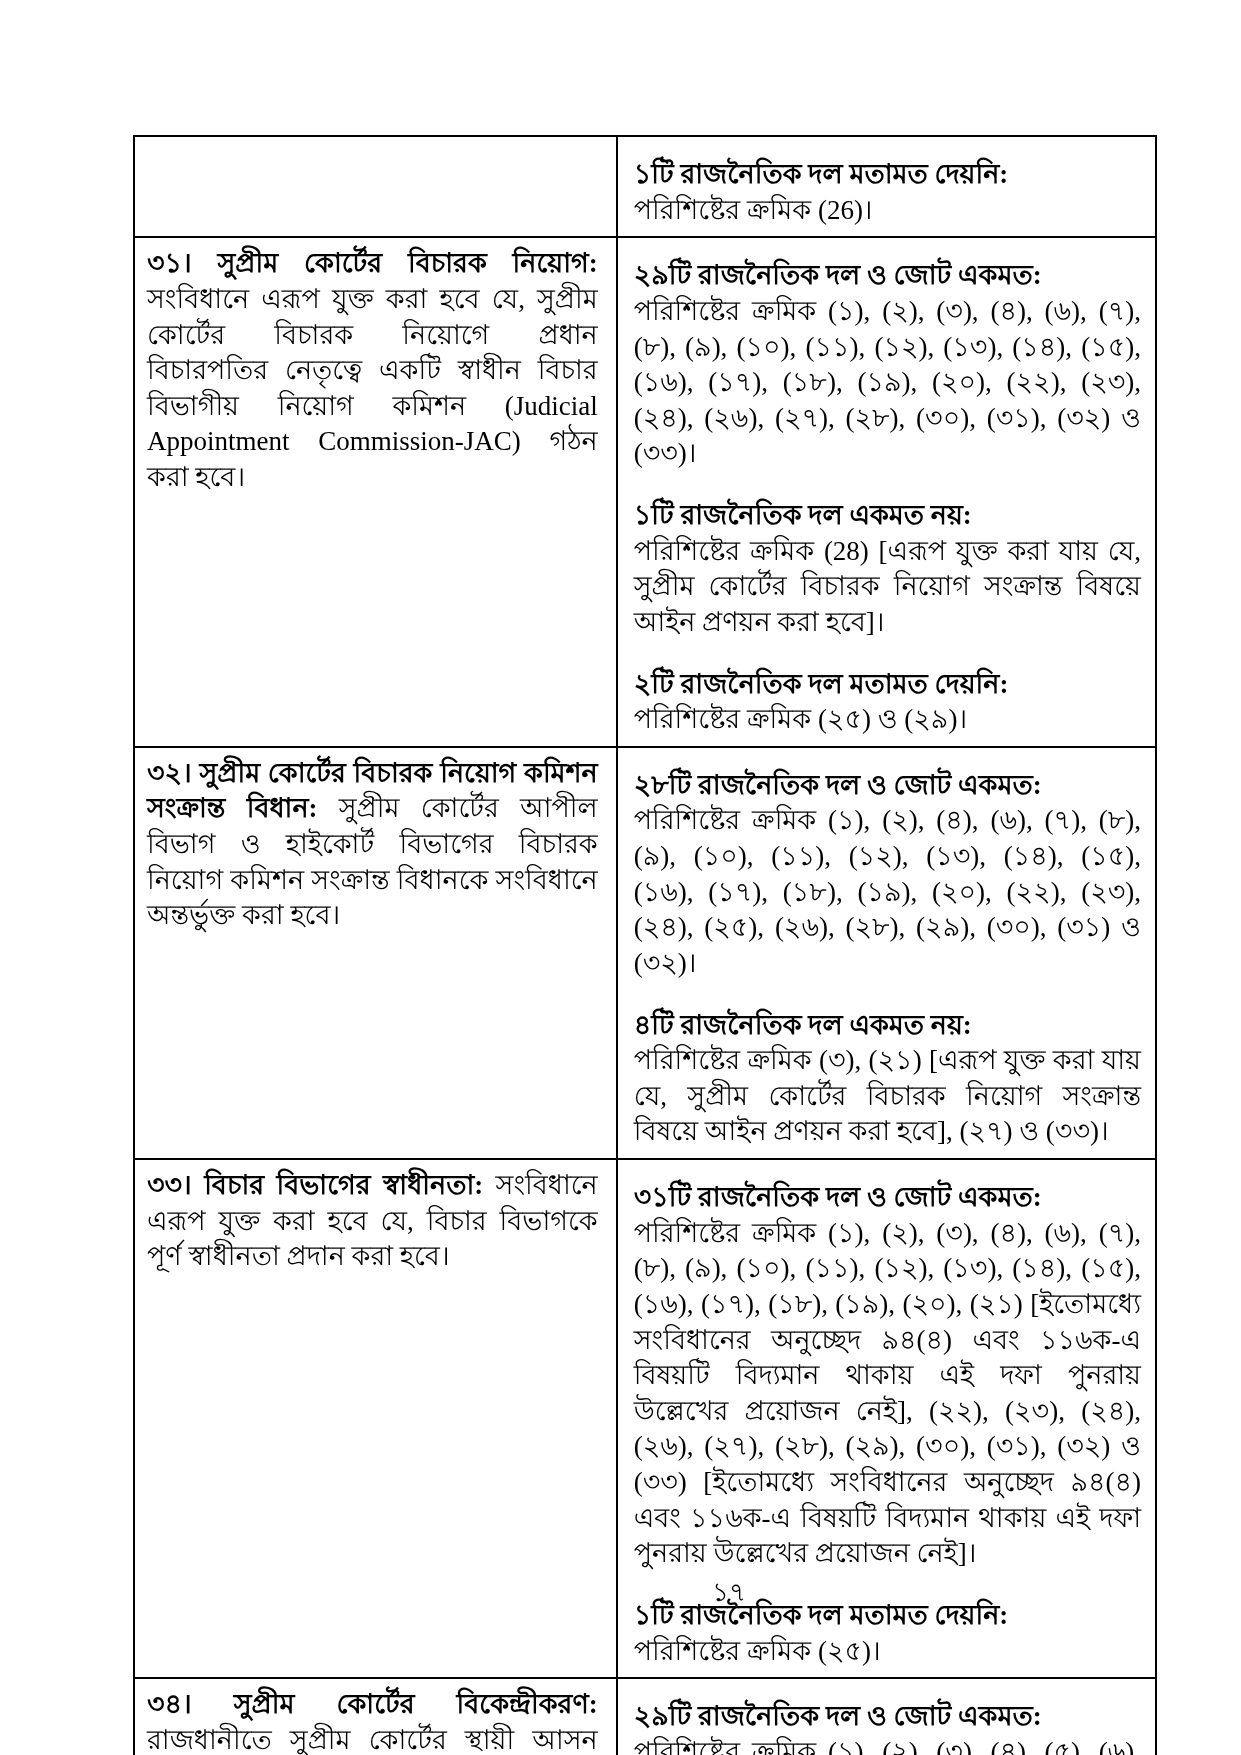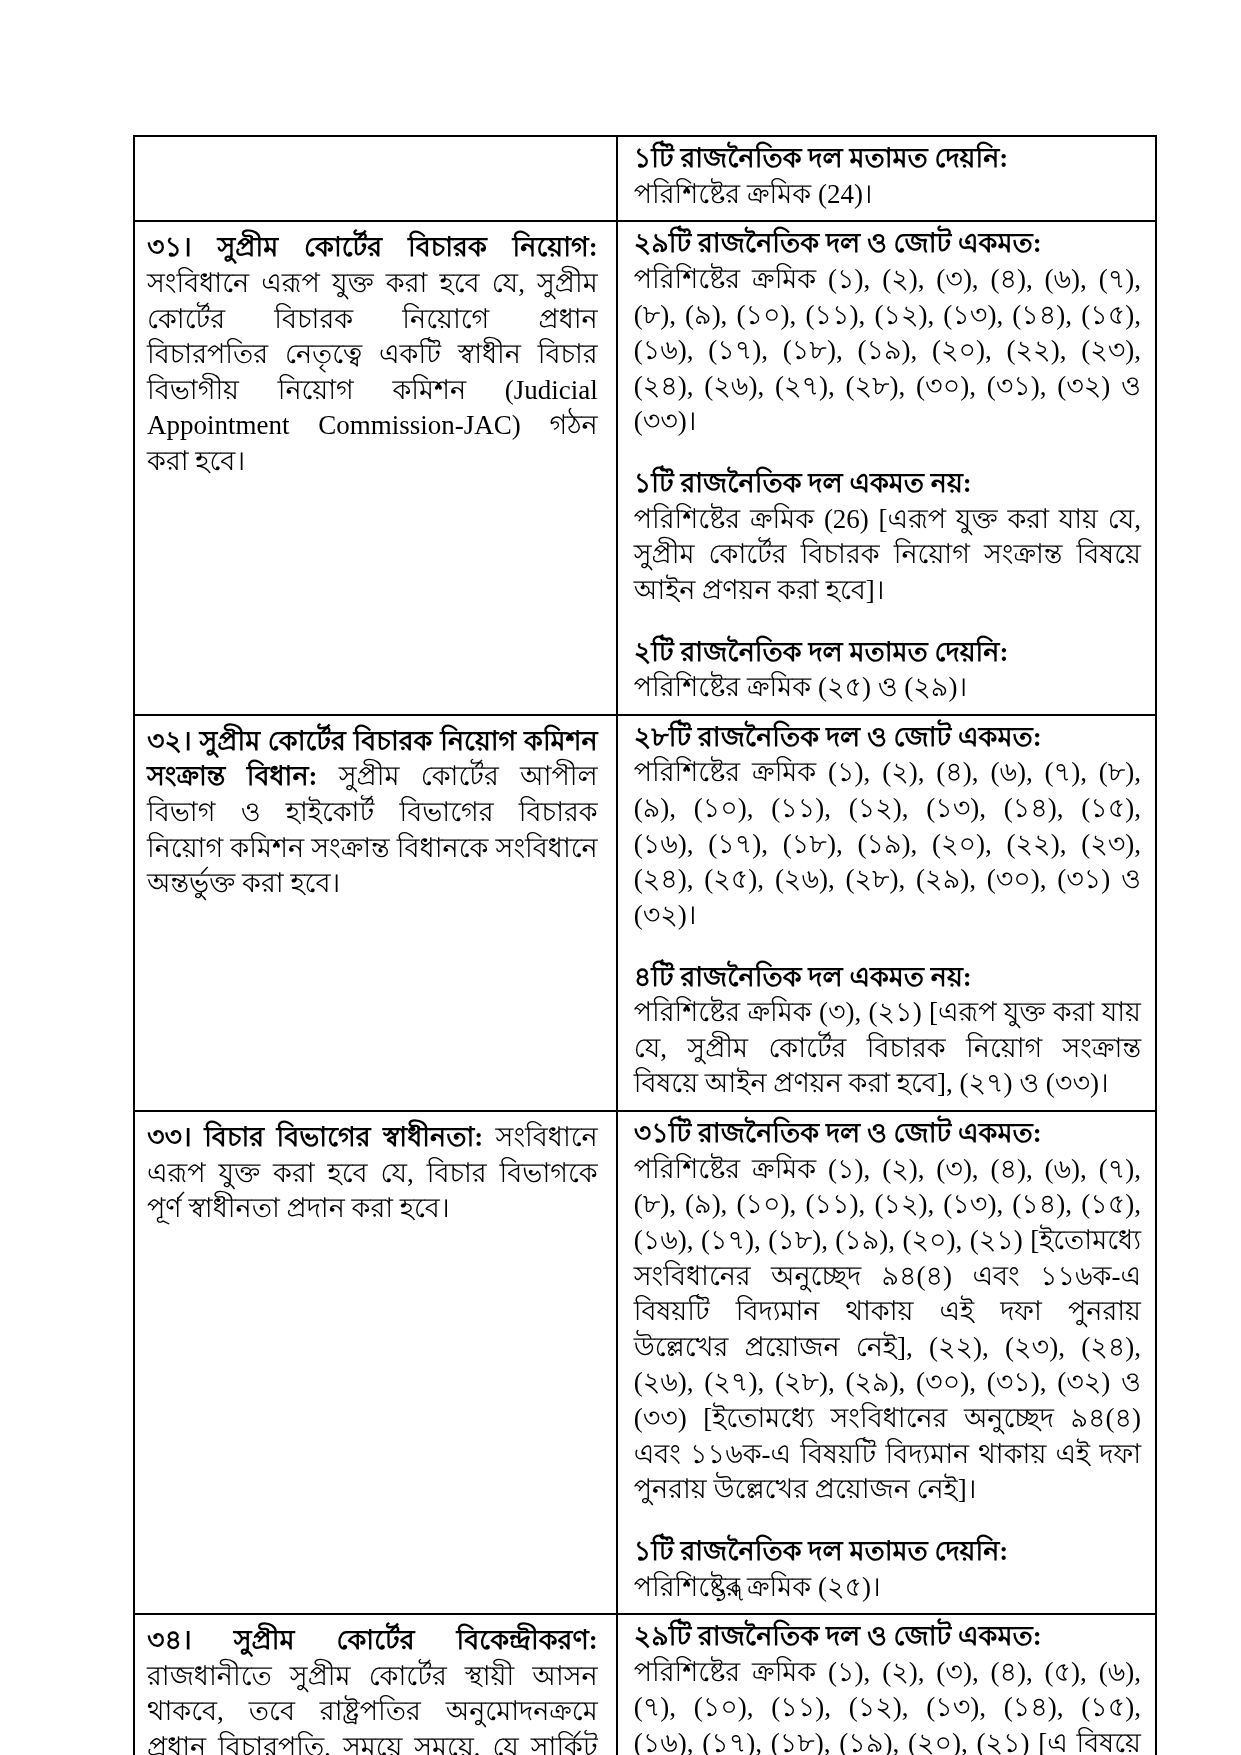--- a/index.html
+++ b/index.html
@@ -24,21 +24,21 @@
   }
   .doc-table td {
     border: 2px solid #000;
     vertical-align: top;
     font-size: 27px;
     line-height: 1.32;
   }
   .col-left  { width: 478px; }
   .col-right { width: 534px; }
   .cell-left  { padding: 8px 18px 8px 12px; text-align: justify; }
-  .cell-right { padding: 4px 14px 8px 16px; text-align: justify; }
+  .cell-right { padding: 20px 14px 8px 16px; text-align: justify; }
   .bold { font-weight: bold; }
   .para { margin: 0; }
   .block { margin: 0; }
   .block + .block { margin-top: 26px; }
   .hdr {
     margin: 0;
     font-weight: bold;
     text-align: left;
   }
   .body-text { margin: 0; }
@@ -66,39 +66,39 @@
     <col class="col-left">
     <col class="col-right">
   </colgroup>
 
   <tbody>
       <tr class="row-0">
     <td class="cell-left"></td>
     <td class="cell-right">
       <div class="block">
         <p class="hdr">১টি রাজনৈতিক দল মতামত দেয়নি:</p>
-        <p class="body-text">পরিশিষ্টের ক্রমিক (24)।</p>
+        <p class="body-text">পরিশিষ্টের ক্রমিক (26)।</p>
       </div>
     </td>
   </tr>
 
   <tr class="row-1">
     <td class="cell-left">
       <p class="para">
         <span class="bold">৩১। </span><span class="bold">সুপ্রীম কোর্টের বিচারক নিয়োগ:</span><span> সংবিধানে এরূপ যুক্ত করা হবে যে, সুপ্রীম কোর্টের বিচারক নিয়োগে প্রধান বিচারপতির নেতৃত্বে একটি স্বাধীন বিচার বিভাগীয় নিয়োগ কমিশন </span><span class="en">(Judicial Appointment Commission-JAC)</span><span> গঠন করা হবে।</span>
       </p>
     </td>
     <td class="cell-right">
       <div class="block">
         <p class="hdr">২৯টি রাজনৈতিক দল ও জোট একমত:</p>
         <p class="body-text">পরিশিষ্টের ক্রমিক (১), (২), (৩), (৪), (৬), (৭), (৮), (৯), (১০), (১১), (১২), (১৩), (১৪), (১৫), (১৬), (১৭), (১৮), (১৯), (২০), (২২), (২৩), (২৪), (২৬), (২৭), (২৮), (৩০), (৩১), (৩২) ও (৩৩)।</p>
       </div>
       <div class="block">
         <p class="hdr">১টি রাজনৈতিক দল একমত নয়:</p>
-        <p class="body-text">পরিশিষ্টের ক্রমিক (26) [এরূপ যুক্ত করা যায় যে, সুপ্রীম কোর্টের বিচারক নিয়োগ সংক্রান্ত বিষয়ে আইন প্রণয়ন করা হবে]।</p>
+        <p class="body-text">পরিশিষ্টের ক্রমিক (28) [এরূপ যুক্ত করা যায় যে, সুপ্রীম কোর্টের বিচারক নিয়োগ সংক্রান্ত বিষয়ে আইন প্রণয়ন করা হবে]।</p>
       </div>
       <div class="block">
         <p class="hdr">২টি রাজনৈতিক দল মতামত দেয়নি:</p>
         <p class="body-text">পরিশিষ্টের ক্রমিক (২৫) ও (২৯)।</p>
       </div>
     </td>
   </tr>
 
   <tr class="row-2">
     <td class="cell-left">

